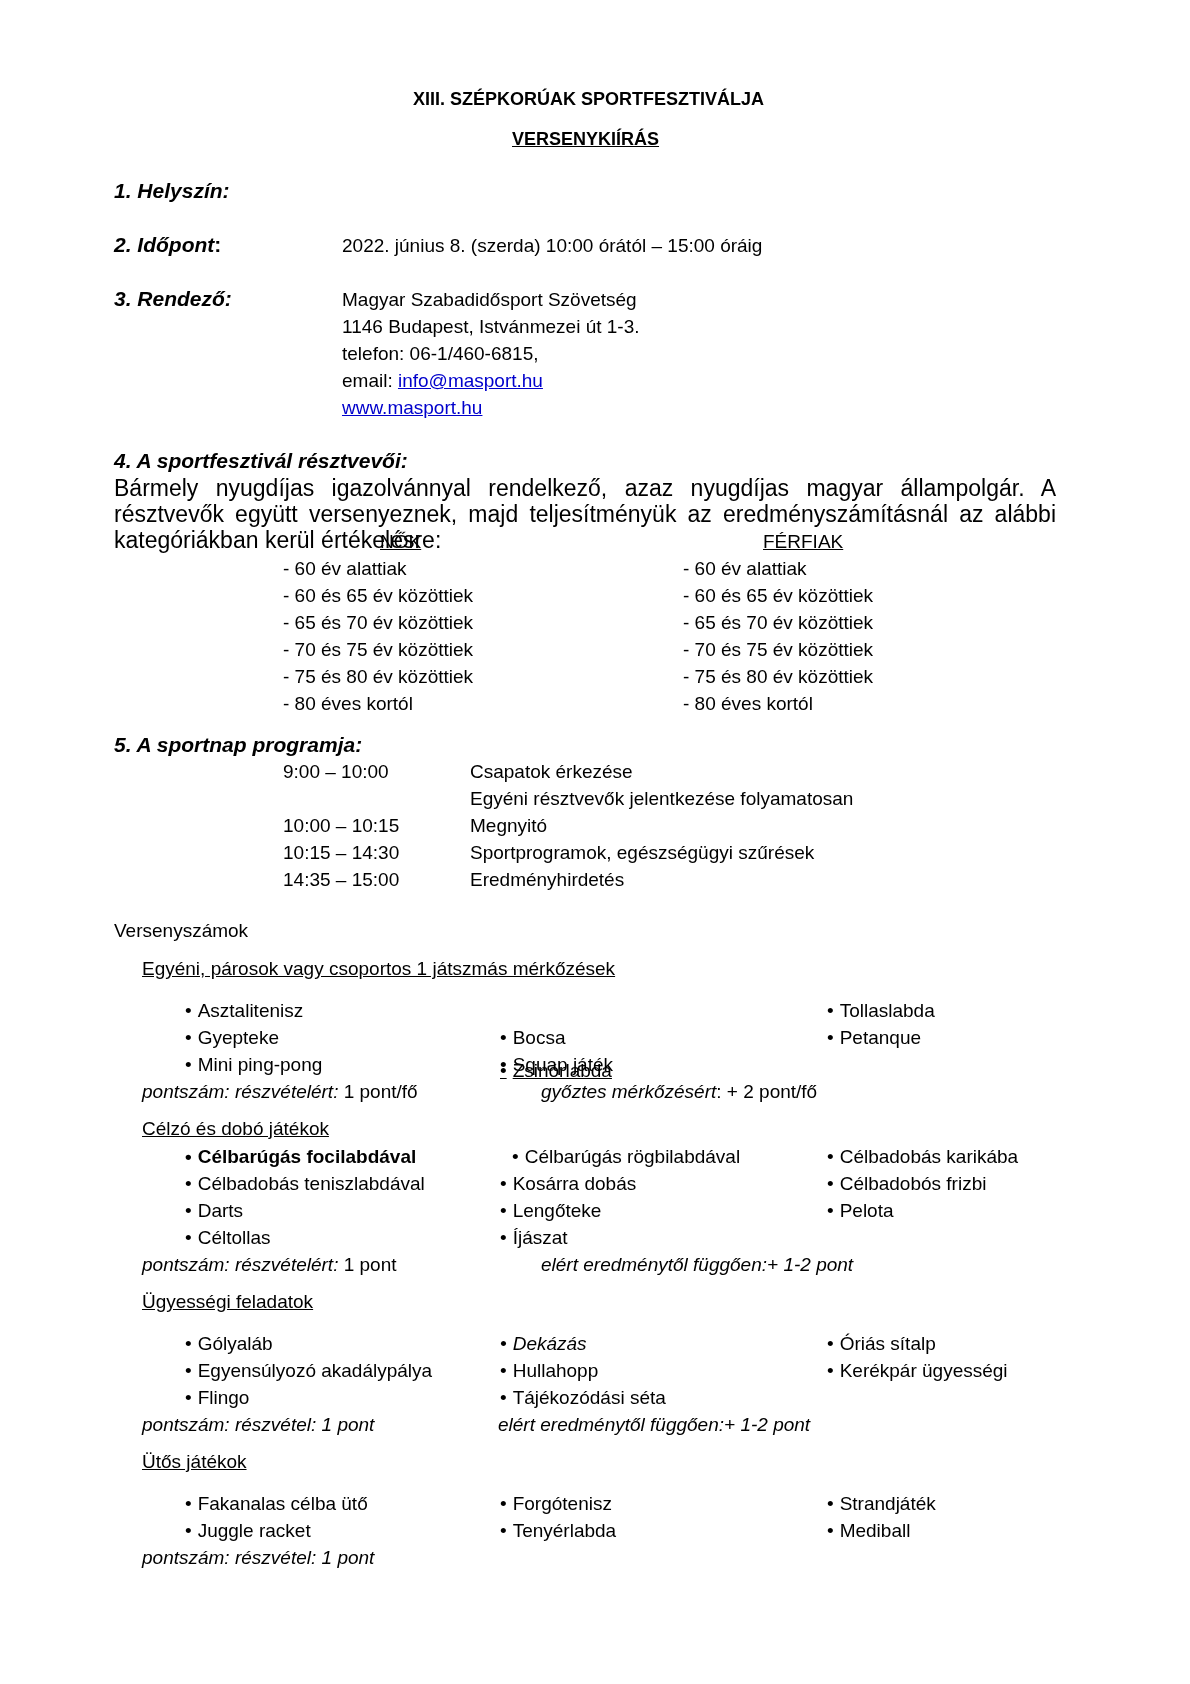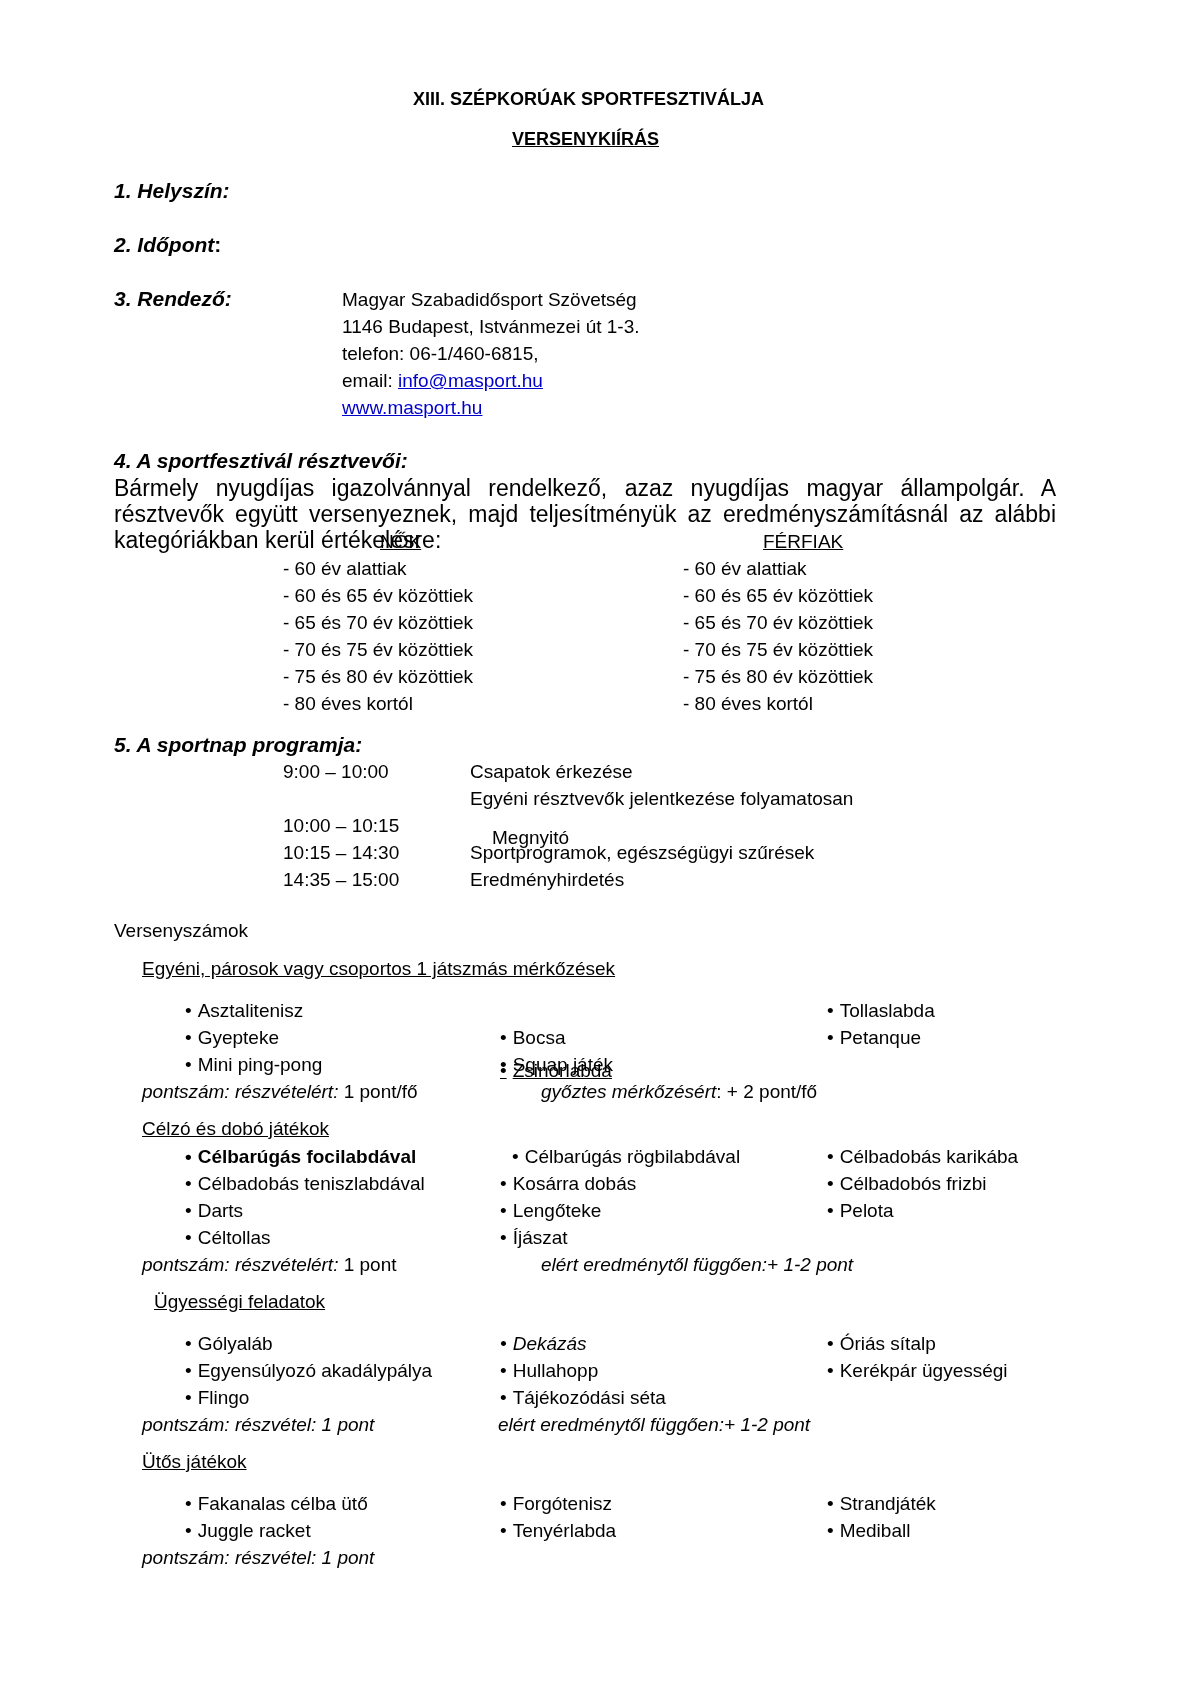--- a/index.html
+++ b/index.html
@@ -20,20 +20,21 @@
 <body>
 
 <div class="page">
 
   <div class="t title" style="left:413px;top:88px;">XIII. SZÉPKORÚAK SPORTFESZTIVÁLJA</div>
   <div class="t title u" style="left:512px;top:128px;">VERSENYKIÍRÁS</div>
 
   <div class="t h" style="left:114px;top:180px;">1.  Helyszín:</div>
 
   <div class="t h" style="left:114px;top:234px;"><span>2.  Időpont</span><span style="font-style:normal">:</span></div>
+  <div class="t" style="left:342px;top:235px;">2022. június 8. (szerda) 10:00 órától – 15:00 óráig</div>
 
   <div class="t h" style="left:114px;top:288px;">3. Rendező:</div>
   <div class="t" style="left:342px;top:289px;">Magyar Szabadidősport Szövetség</div>
   <div class="t" style="left:342px;top:316px;">1146 Budapest, Istvánmezei út 1-3.</div>
   <div class="t" style="left:342px;top:343px;">telefon: 06-1/460-6815,</div>
   <div class="t" style="left:342px;top:370px;"><span>email: </span><a class="link">info@masport.hu</a></div>
   <div class="t" style="left:342px;top:397px;"><a class="link">www.masport.hu</a></div>
 
   <div class="t h" style="left:114px;top:450px;">4. A sportfesztivál résztvevői:</div>
   <div class="justify" style="top:475px;">Bármely nyugdíjas igazolvánnyal rendelkező, azaz nyugdíjas magyar állampolgár. A résztvevők együtt versenyeznek, majd teljesítményük az eredményszámításnál az alábbi kategóriákban kerül értékelésre:</div>
@@ -55,21 +56,21 @@
       <div class="t " style="left: 683px; top: 666px;">- 75 és 80 év közöttiek</div>
       <div class="t " style="left: 683px; top: 693px;">- 80 éves kortól</div>
     </div>
 
   <div class="t h" style="left:114px;top:734px;">5. A sportnap programja:</div>
   <div id="program">
       <div class="t " style="left: 283px; top: 761px;">9:00 – 10:00</div>
       <div class="t " style="left: 470px; top: 761px;">Csapatok érkezése</div>
       <div class="t " style="left: 470px; top: 788px;">Egyéni résztvevők jelentkezése folyamatosan</div>
       <div class="t " style="left: 283px; top: 815px;">10:00 – 10:15</div>
-      <div class="t " style="left: 492px; top: 815px; margin-top: 12px;">Megnyitó</div>
+      <div class="t " style="left: 470px; top: 815px;">Megnyitó</div>
       <div class="t " style="left: 283px; top: 842px;">10:15 – 14:30</div>
       <div class="t " style="left: 470px; top: 842px;">Sportprogramok, egészségügyi szűrések</div>
       <div class="t " style="left: 283px; top: 869px;">14:35 – 15:00</div>
       <div class="t " style="left: 470px; top: 869px;">Eredményhirdetés</div>
     </div>
 
   <div class="t b" style="left:114px;top:920px;">Versenyszámok</div>
   <div id="events">
       <div class="t b u" style="left: 142px; top: 958px;">Egyéni, párosok vagy csoportos 1 játszmás mérkőzések</div>
       <div class="t bullet" style="left: 185px; top: 1000px;">Asztalitenisz</div>
@@ -89,21 +90,21 @@
       <div class="t bullet" style="left: 185px; top: 1227px;">Céltollas</div>
       <div class="t bullet" style="left: 512px; top: 1146px;">Célbarúgás rögbilabdával</div>
       <div class="t bullet" style="left: 500px; top: 1173px;">Kosárra dobás</div>
       <div class="t bullet" style="left: 500px; top: 1200px;">Lengőteke</div>
       <div class="t bullet" style="left: 500px; top: 1227px;">Íjászat</div>
       <div class="t bullet" style="left: 827px; top: 1146px;">Célbadobás karikába</div>
       <div class="t bullet" style="left: 827px; top: 1173px;">Célbadobós frizbi</div>
       <div class="t bullet" style="left: 827px; top: 1200px;">Pelota</div>
       <div class="t i" style="left: 142px; top: 1254px;"><span style="font-style: italic;">pontszám: részvételért: </span><span class="b" style="font-style: normal;">1 pont</span></div>
       <div class="t i" style="left: 541px; top: 1254px;"><span>elért eredménytől függően:+ </span><span class="b">1-2 pont</span></div>
-      <div class="t b u" style="left: 154px; top: 1291px;">Ügyességi feladatok</div>
+      <div class="t b u" style="left: 142px; top: 1291px;">Ügyességi feladatok</div>
       <div class="t bullet" style="left: 185px; top: 1333px;">Gólyaláb</div>
       <div class="t bullet" style="left: 185px; top: 1360px;">Egyensúlyozó akadálypálya</div>
       <div class="t bullet" style="left: 185px; top: 1387px;">Flingo</div>
       <div class="t bullet" style="left: 500px; top: 1333px; font-style: italic;">Dekázás</div>
       <div class="t bullet" style="left: 500px; top: 1360px;">Hullahopp</div>
       <div class="t bullet" style="left: 500px; top: 1387px;">Tájékozódási séta</div>
       <div class="t bullet" style="left: 827px; top: 1333px;">Óriás sítalp</div>
       <div class="t bullet" style="left: 827px; top: 1360px;">Kerékpár ügyességi</div>
       <div class="t i" style="left: 142px; top: 1414px;"><span style="font-style: italic;">pontszám: részvétel: </span><span class="b i">1 pont</span></div>
       <div class="t i" style="left: 498px; top: 1414px;"><span>elért eredménytől függően:+ </span><span class="b">1-2 pont</span></div>

